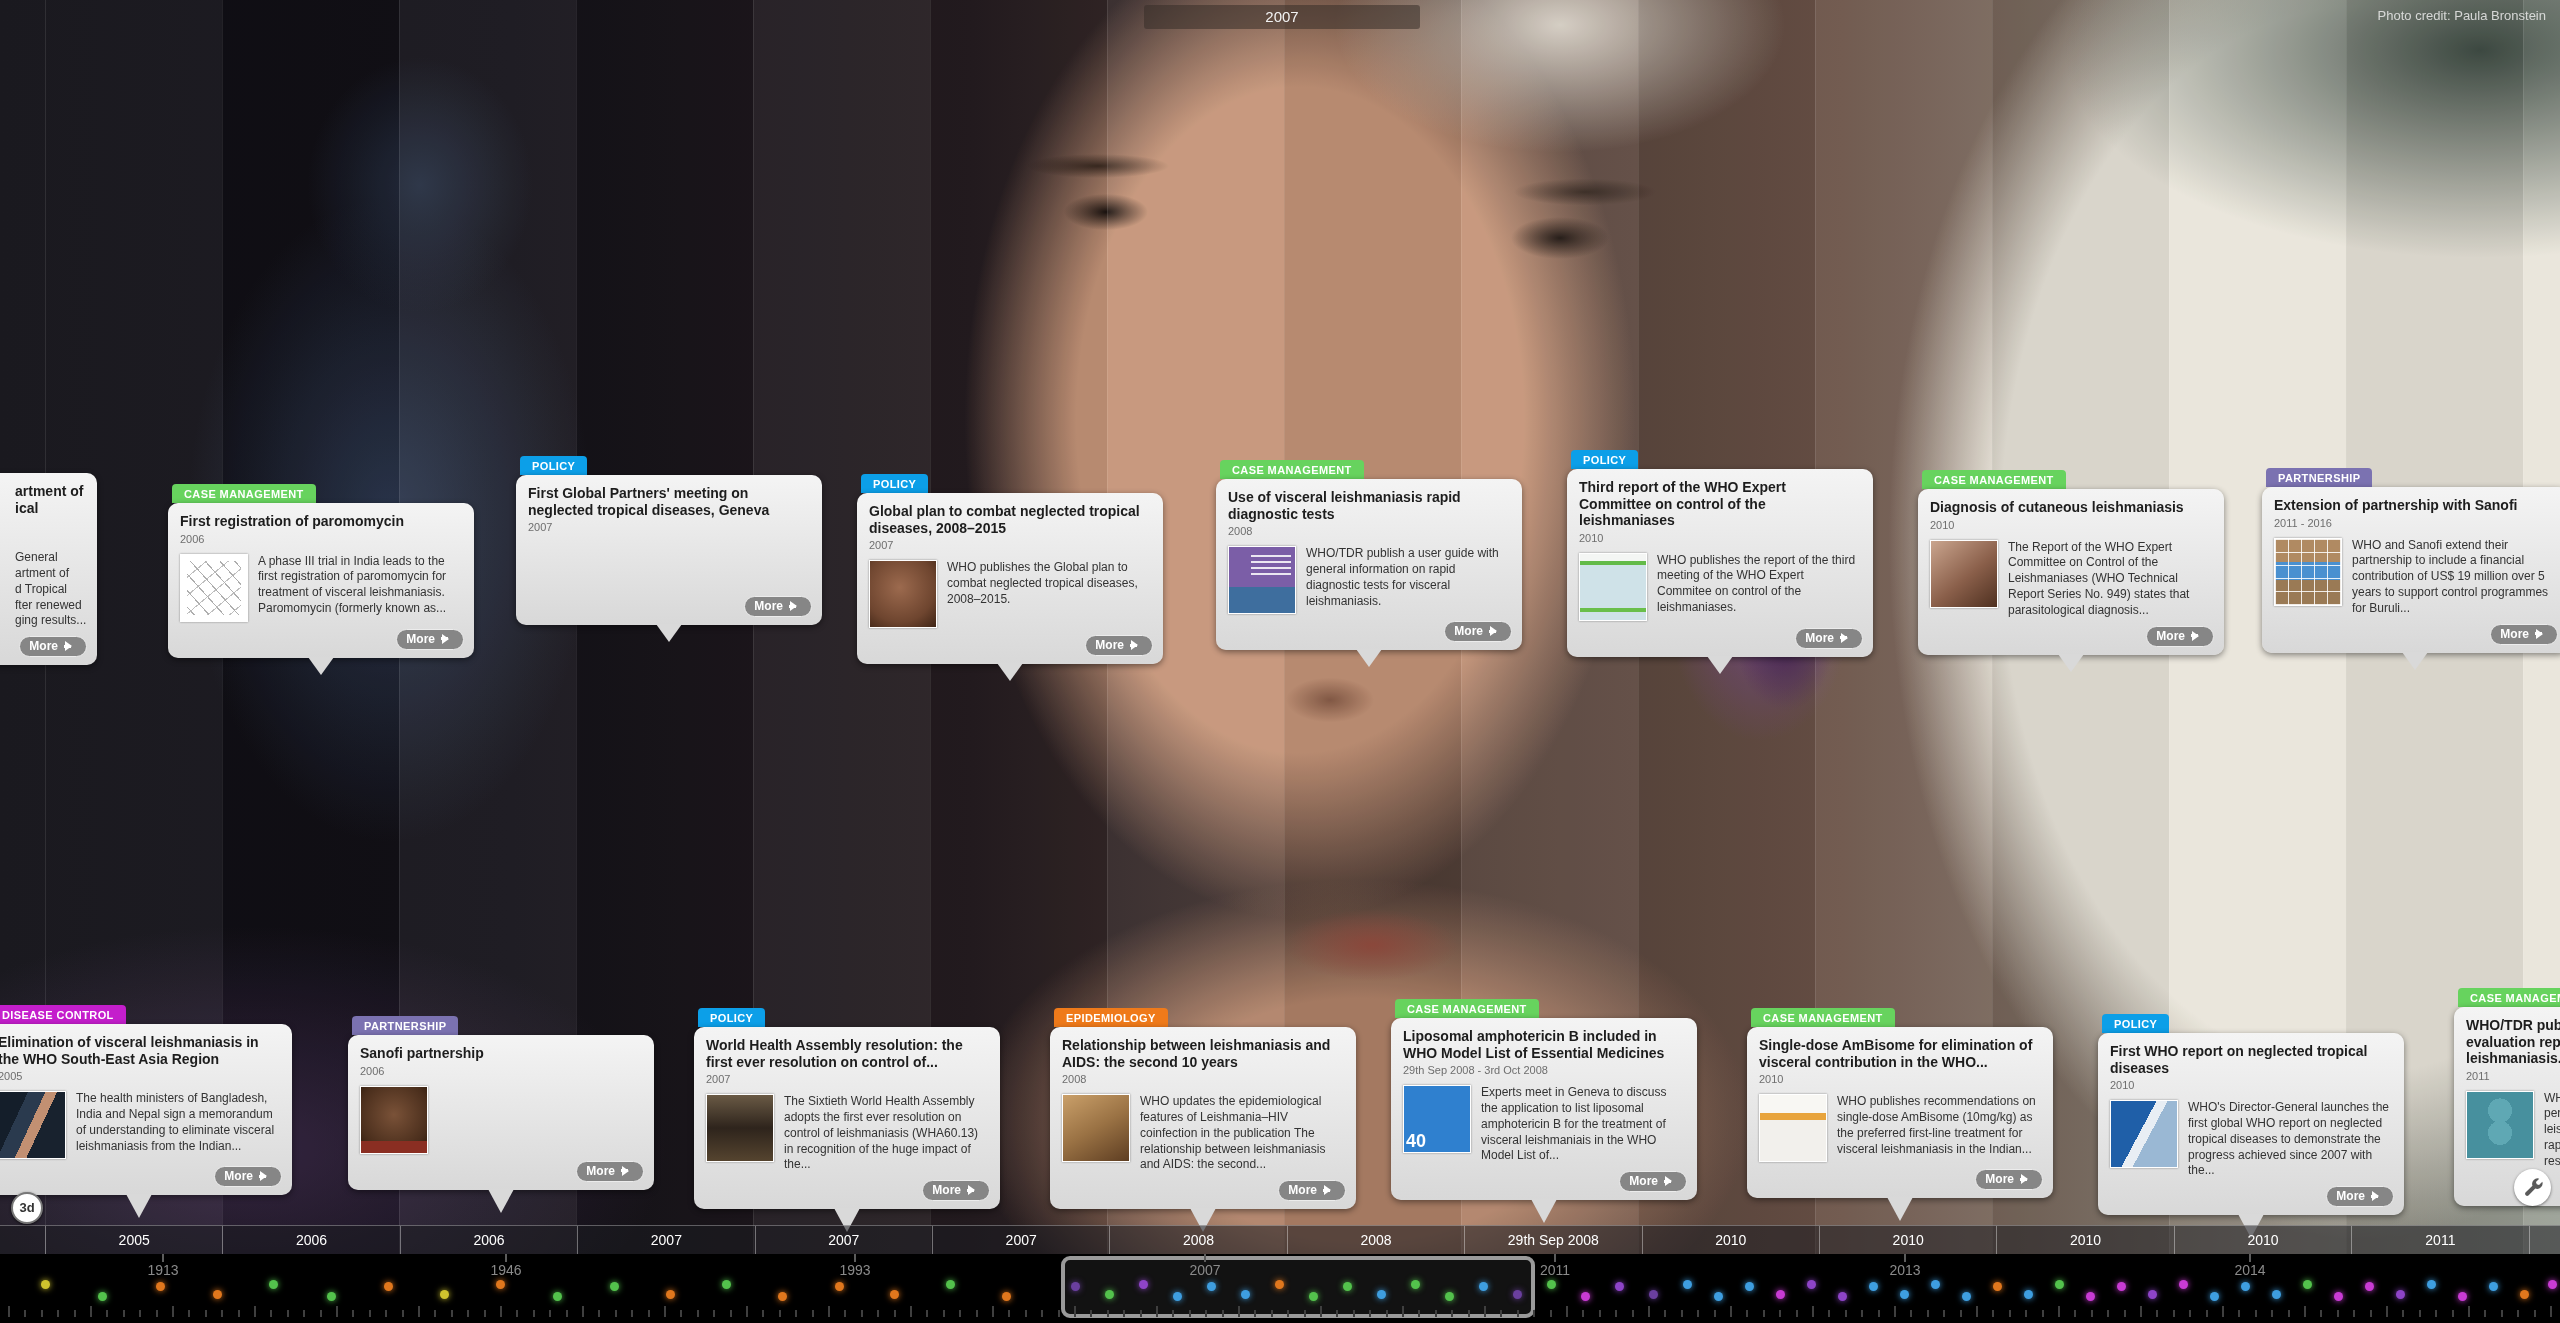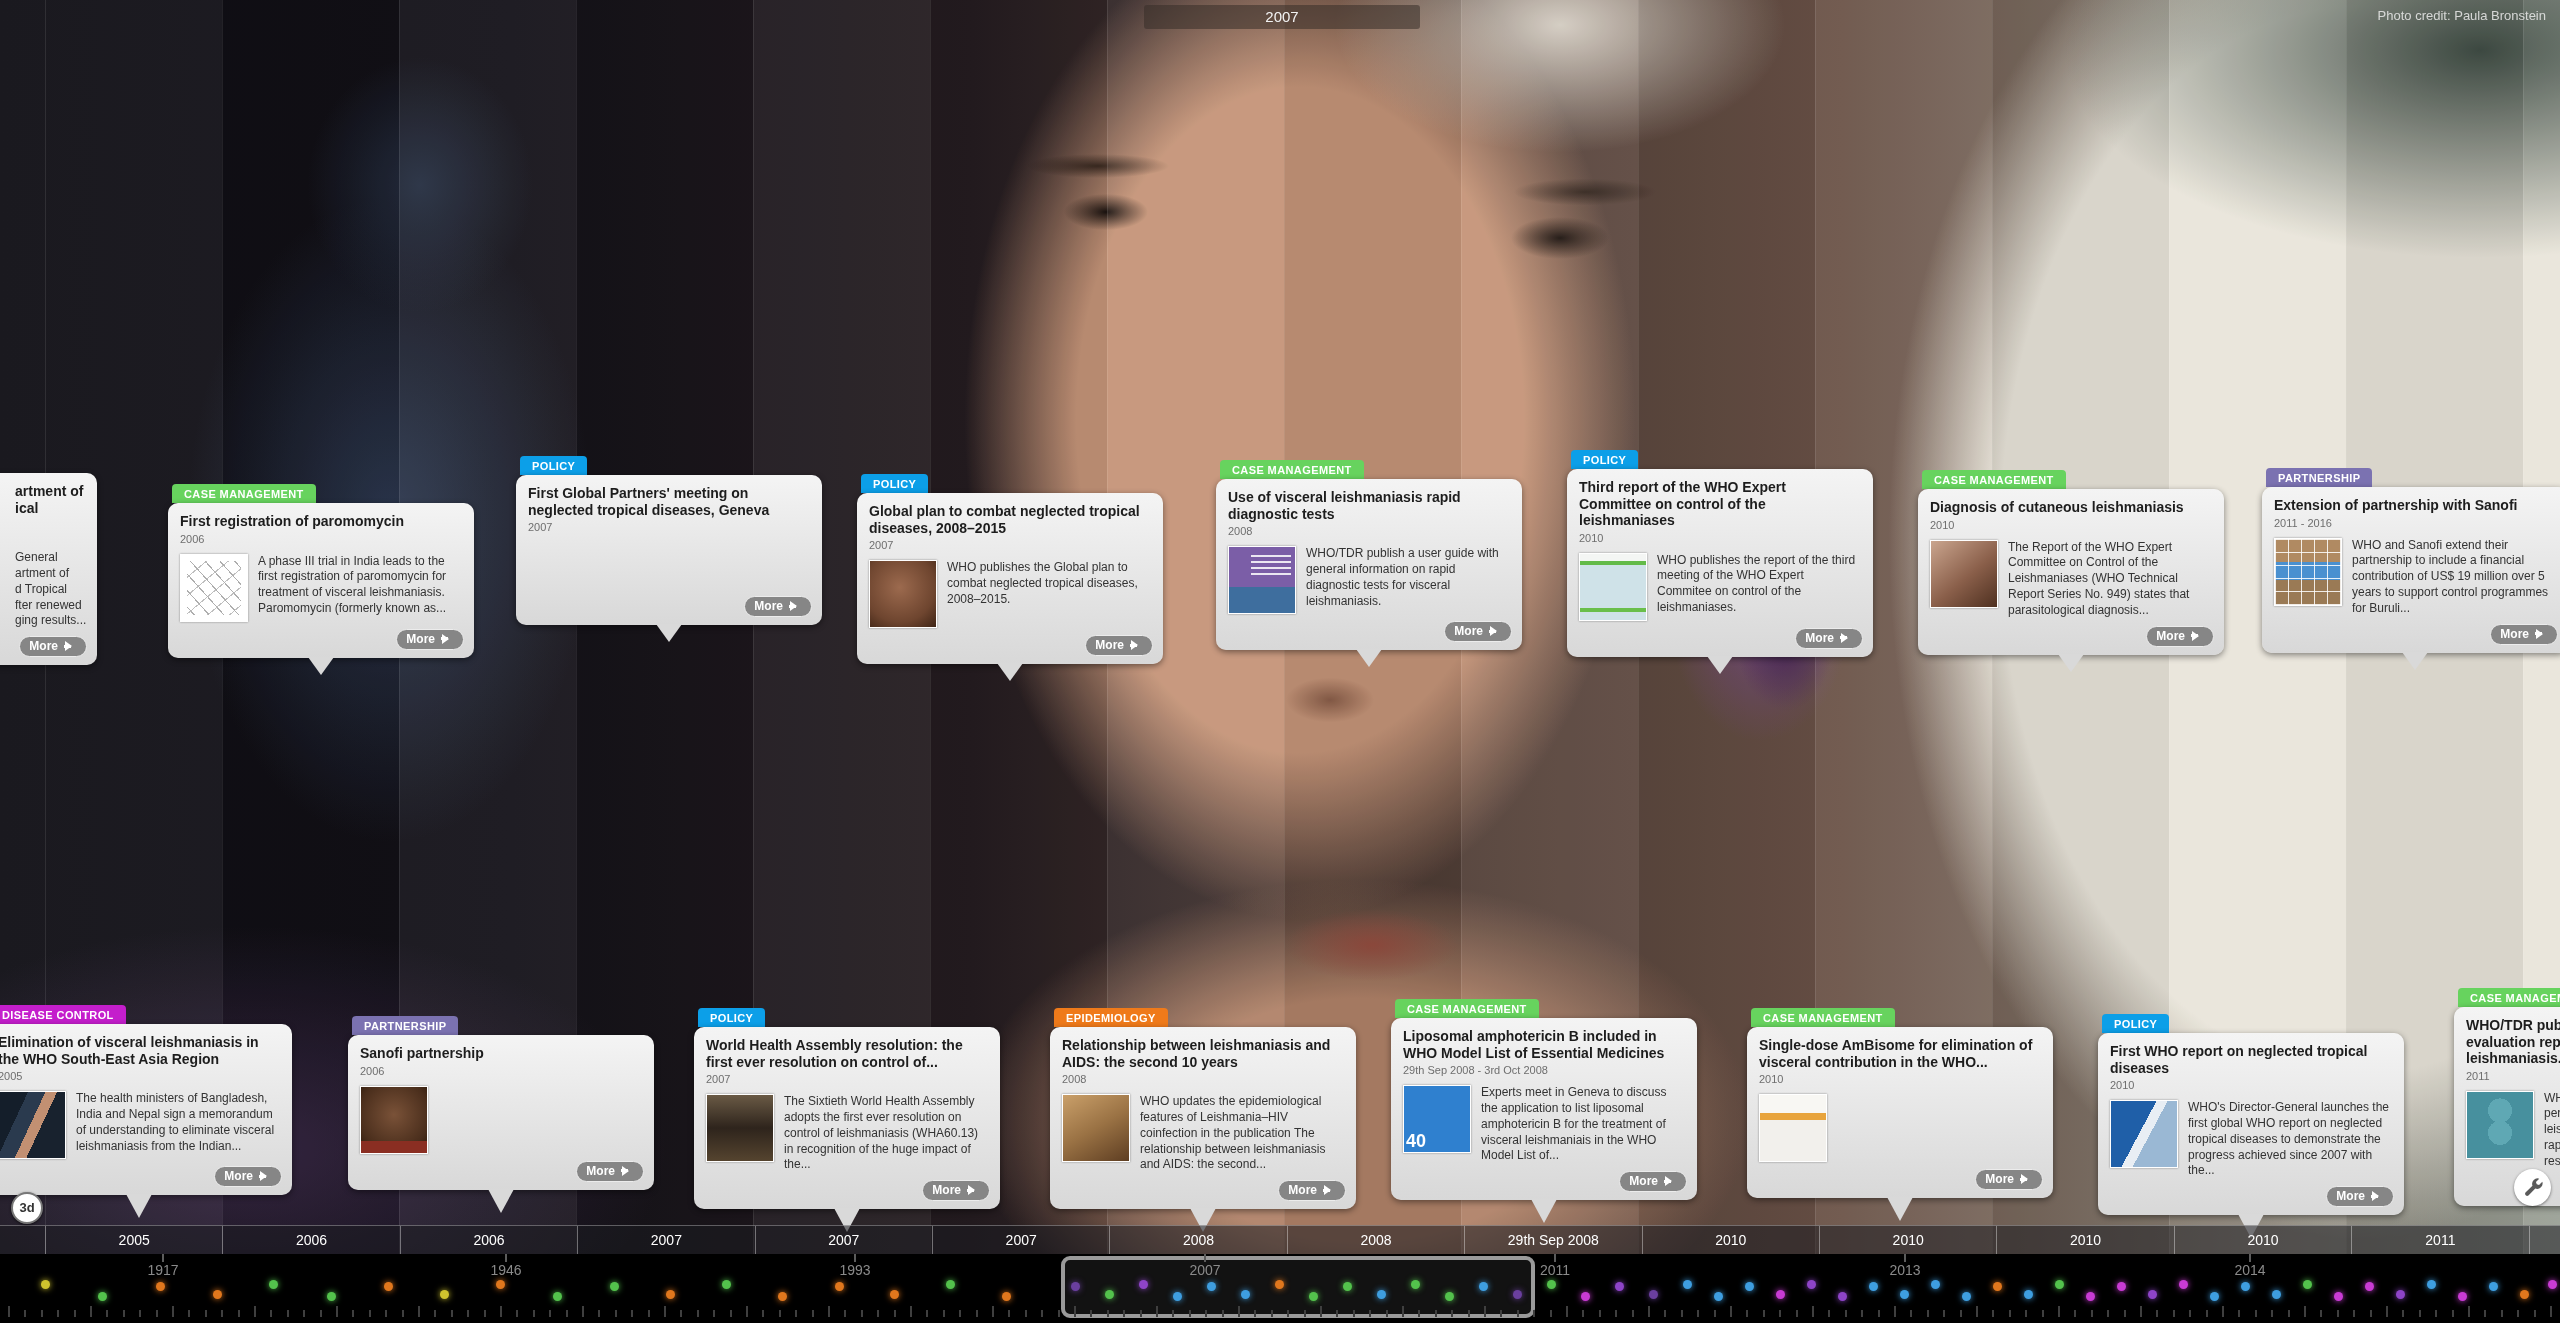--- a/index.html
+++ b/index.html
@@ -325,20 +325,21 @@
           <span class="arr"></span>
         </div>
         <div class="stem b"></div>
       </div></div>
     <div class="card" style="left: 1747px; top: 1008px;"><div class="badge" style="background: rgb(103, 211, 94);">CASE MANAGEMENT</div><div class="panel">
         <div>
           <div class="ttl">Single-dose AmBisome for elimination of visceral contribution in the WHO...</div>
           <div class="date">2010</div>
           <div class="bodyrow">
             <div class="thumb th-ambisome"></div>
+            <div class="desc">WHO publishes recommendations on single-dose AmBisome (10mg/kg) as the preferred first-line treatment for visceral leishmaniasis in the Indian...</div>
           </div>
         </div>
         <div class="more">
           <span class="mtxt">More</span>
           <span class="arr"></span>
         </div>
         <div class="stem b"></div>
       </div></div>
     <div class="card" style="left: 2098px; top: 1014px;"><div class="badge" style="background: rgb(12, 159, 232);">POLICY</div><div class="panel">
         <div>
@@ -392,21 +393,21 @@
     <div class="seg" style="left: 1819px; width: 177.4px;">2010</div>
     <div class="seg" style="left: 1996.4px; width: 177.4px;">2010</div>
     <div class="seg" style="left: 2173.8px; width: 177.4px;">2010</div>
     <div class="seg" style="left: 2351.2px; width: 177.4px;">2011</div>
     <div class="seg" style="left: 2528.6px; width: 177.4px;"></div>
   </div>
 
 <div class="overview" id="overview">
     <div class="selwin"></div>
     <div class="ovtick" style="left: 162px;"></div>
-    <div class="ovyear" style="left: 163px;">1917</div>
+    <div class="ovyear" style="left: 163px;">1913</div>
     <div class="ovtick" style="left: 505px;"></div>
     <div class="ovyear" style="left: 506px;">1946</div>
     <div class="ovtick" style="left: 854px;"></div>
     <div class="ovyear" style="left: 855px;">1993</div>
     <div class="ovtick" style="left: 1204px;"></div>
     <div class="ovyear" style="left: 1205px;">2007</div>
     <div class="ovtick" style="left: 1554px;"></div>
     <div class="ovyear" style="left: 1555px;">2011</div>
     <div class="ovtick" style="left: 1904px;"></div>
     <div class="ovyear" style="left: 1905px;">2013</div>

